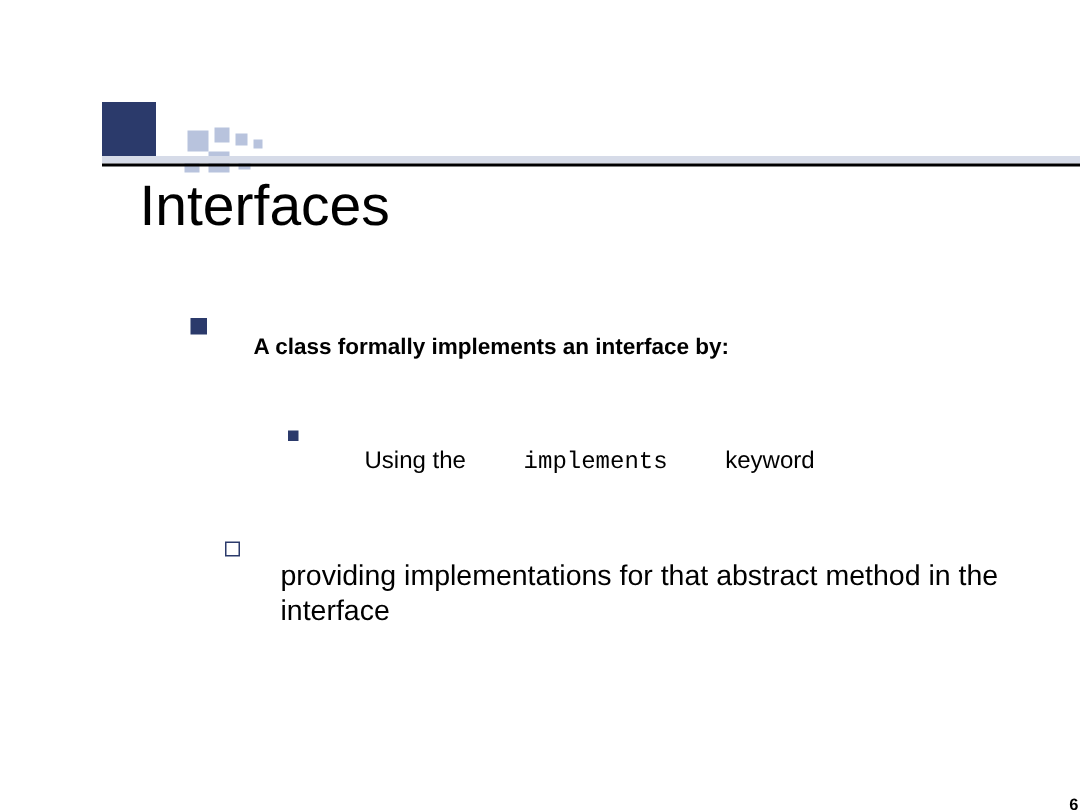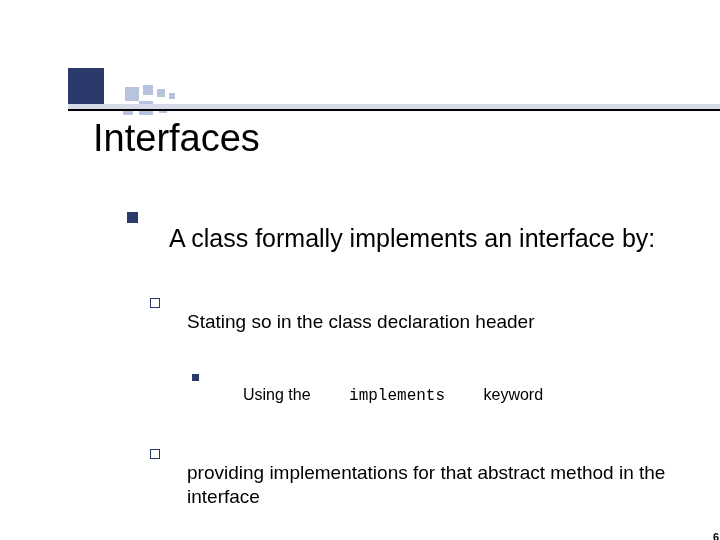--- a/index.html
+++ b/index.html
@@ -70,22 +70,23 @@
     margin-bottom: 22px;
   }
   .b1 .bullet-solid {
     width: 11px; height: 11px;
     background: #2b3a6b;
     margin-top: 6px;
     margin-right: 14px;
     flex-shrink: 0;
   }
   .b1 .text {
-    font-size: 25px;
+    font-size: 15px;
     line-height: 1.25;
+    font-weight: bold;
   }
   .b2 {
     display: flex;
     align-items: flex-start;
     margin-left: 40px;
     margin-bottom: 14px;
   }
   .b2 .bullet-hollow {
     width: 10px; height: 10px;
     border: 1.5px solid #2b3a6b;
@@ -146,24 +147,20 @@
 
 <h1 class="title">Interfaces</h1>
 
 <div class="content">
 
   <div class="b1">
     <div class="bullet-solid"></div>
     <div class="text">A class formally implements an interface by:</div>
   </div>
 
-  <div class="b2">
-    <div class="bullet-hollow"></div>
-    <div class="text">Stating so in the class declaration header</div>
-  </div>
 
   <div class="b3">
     <div class="bullet-solid-sm"></div>
     <div class="text">
       <span>Using the </span><span class="mono">implements</span><span> keyword</span>
     </div>
   </div>
 
   <div class="b2">
     <div class="bullet-hollow"></div>

